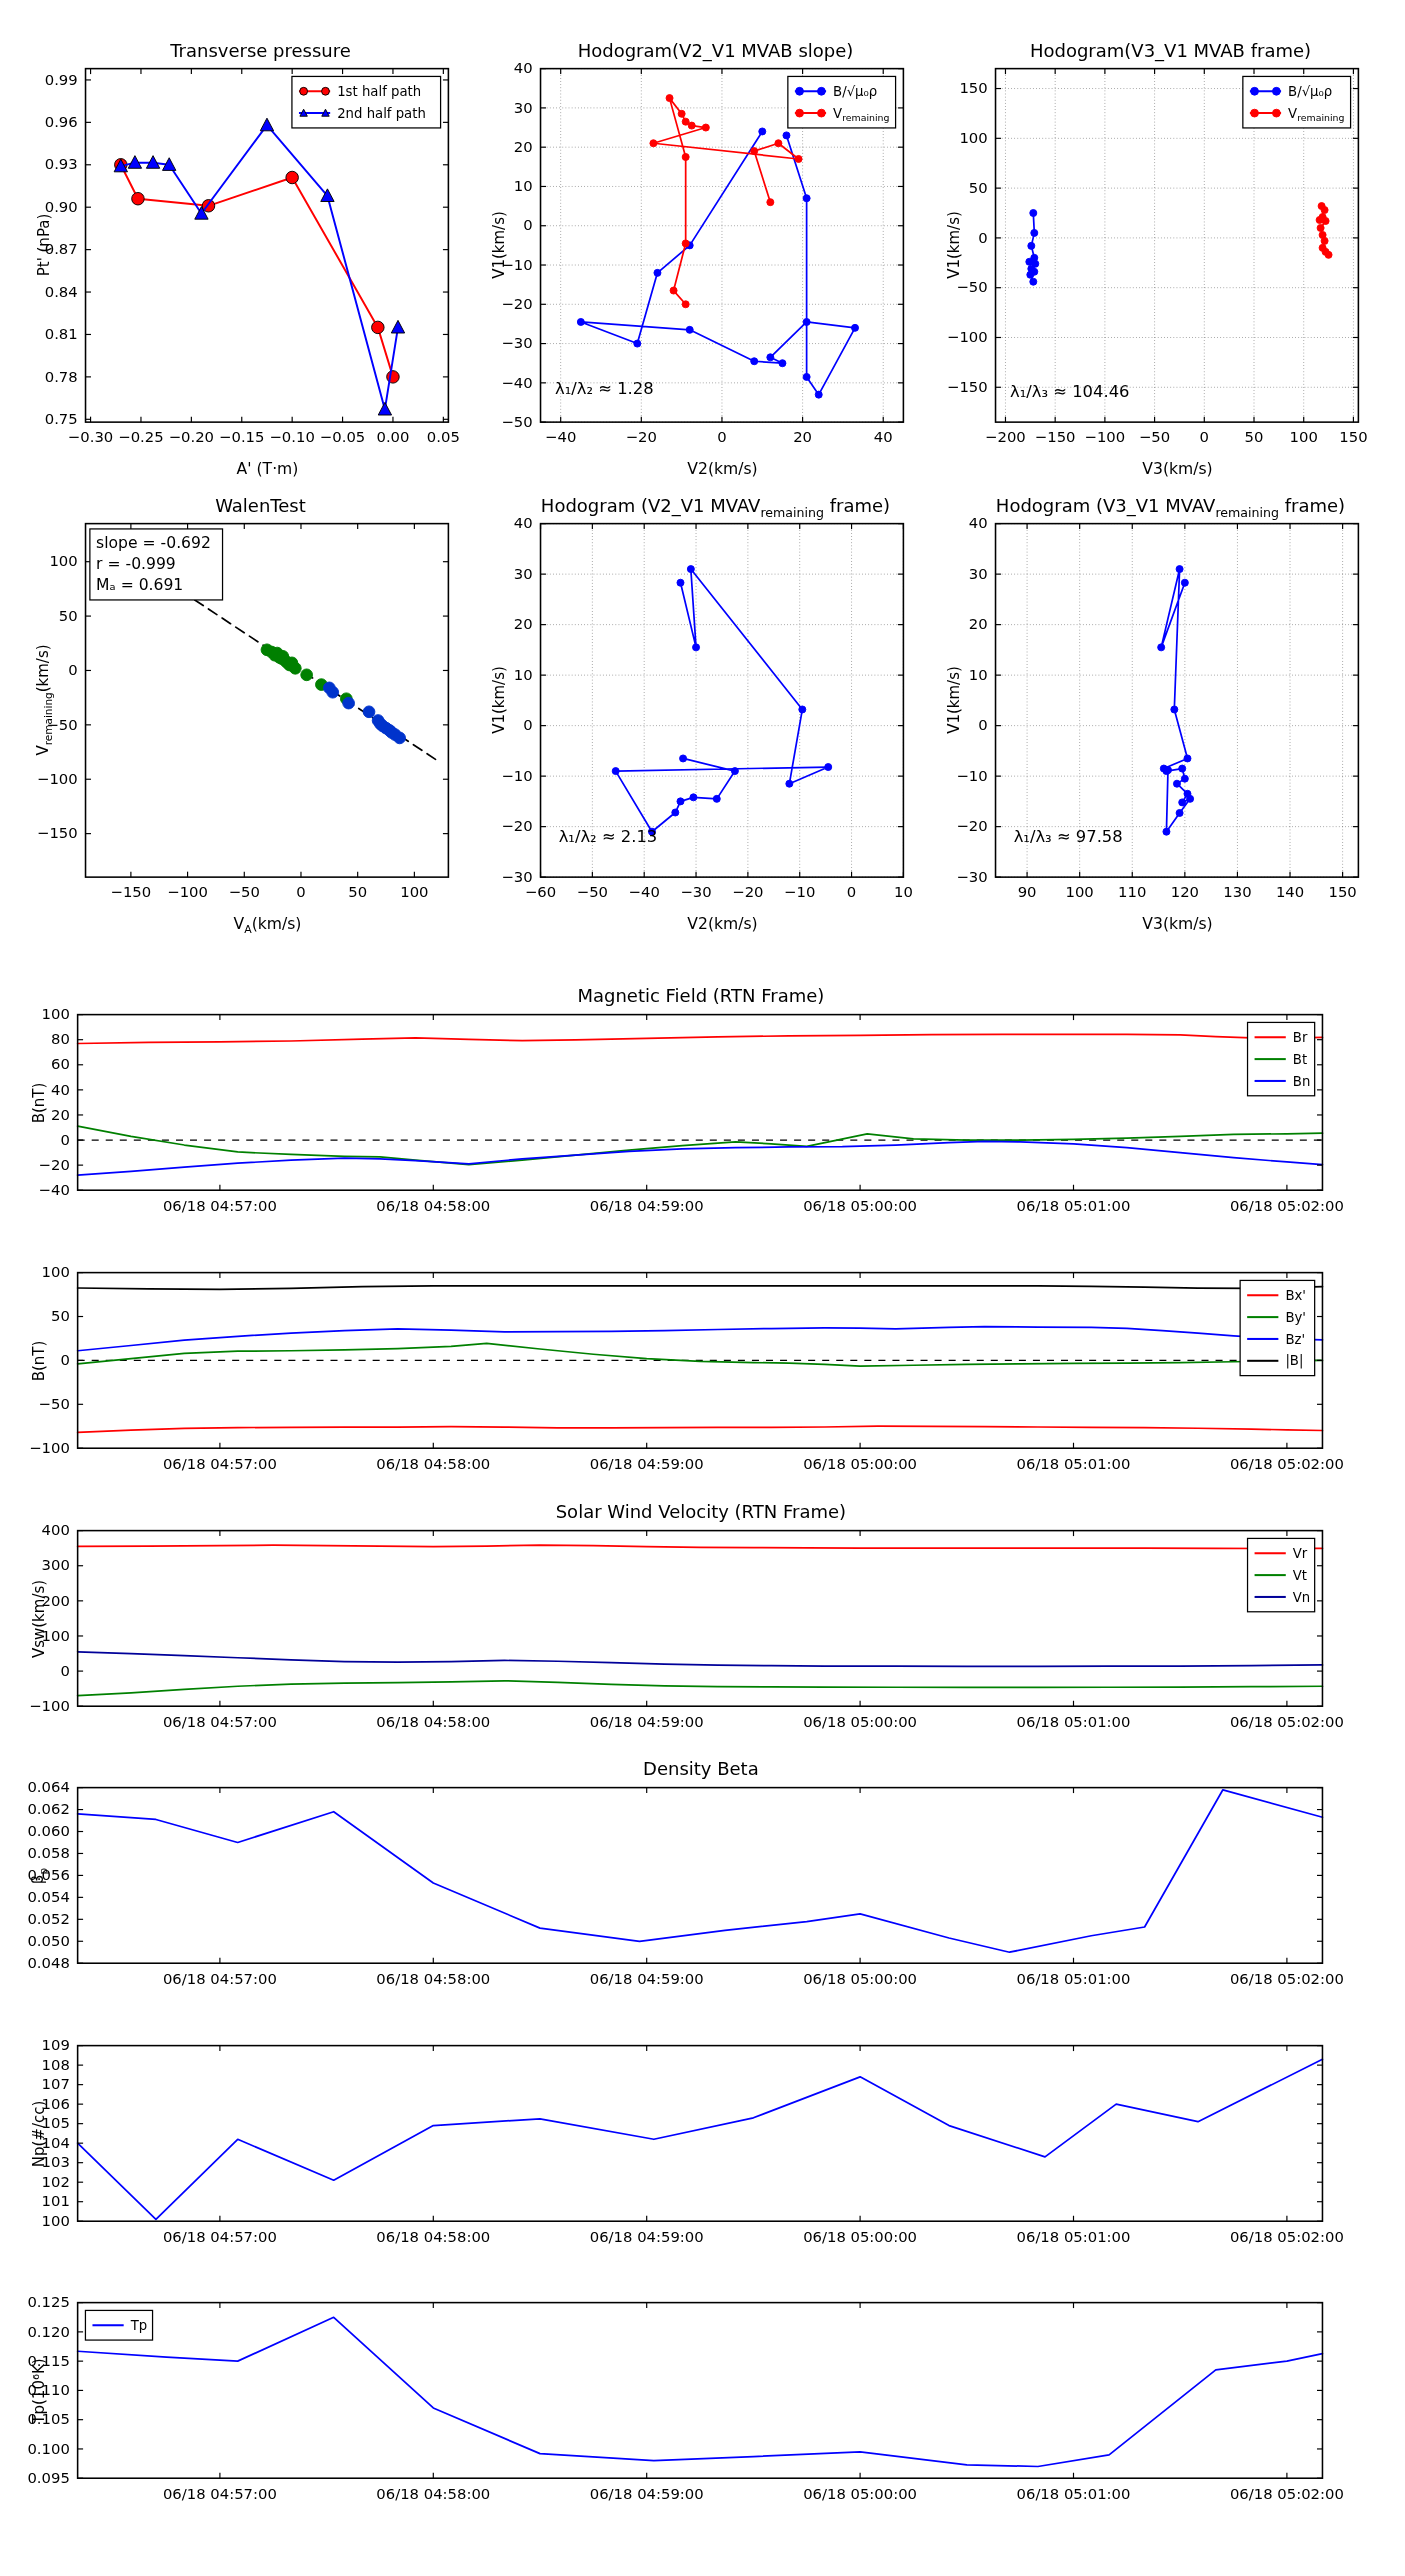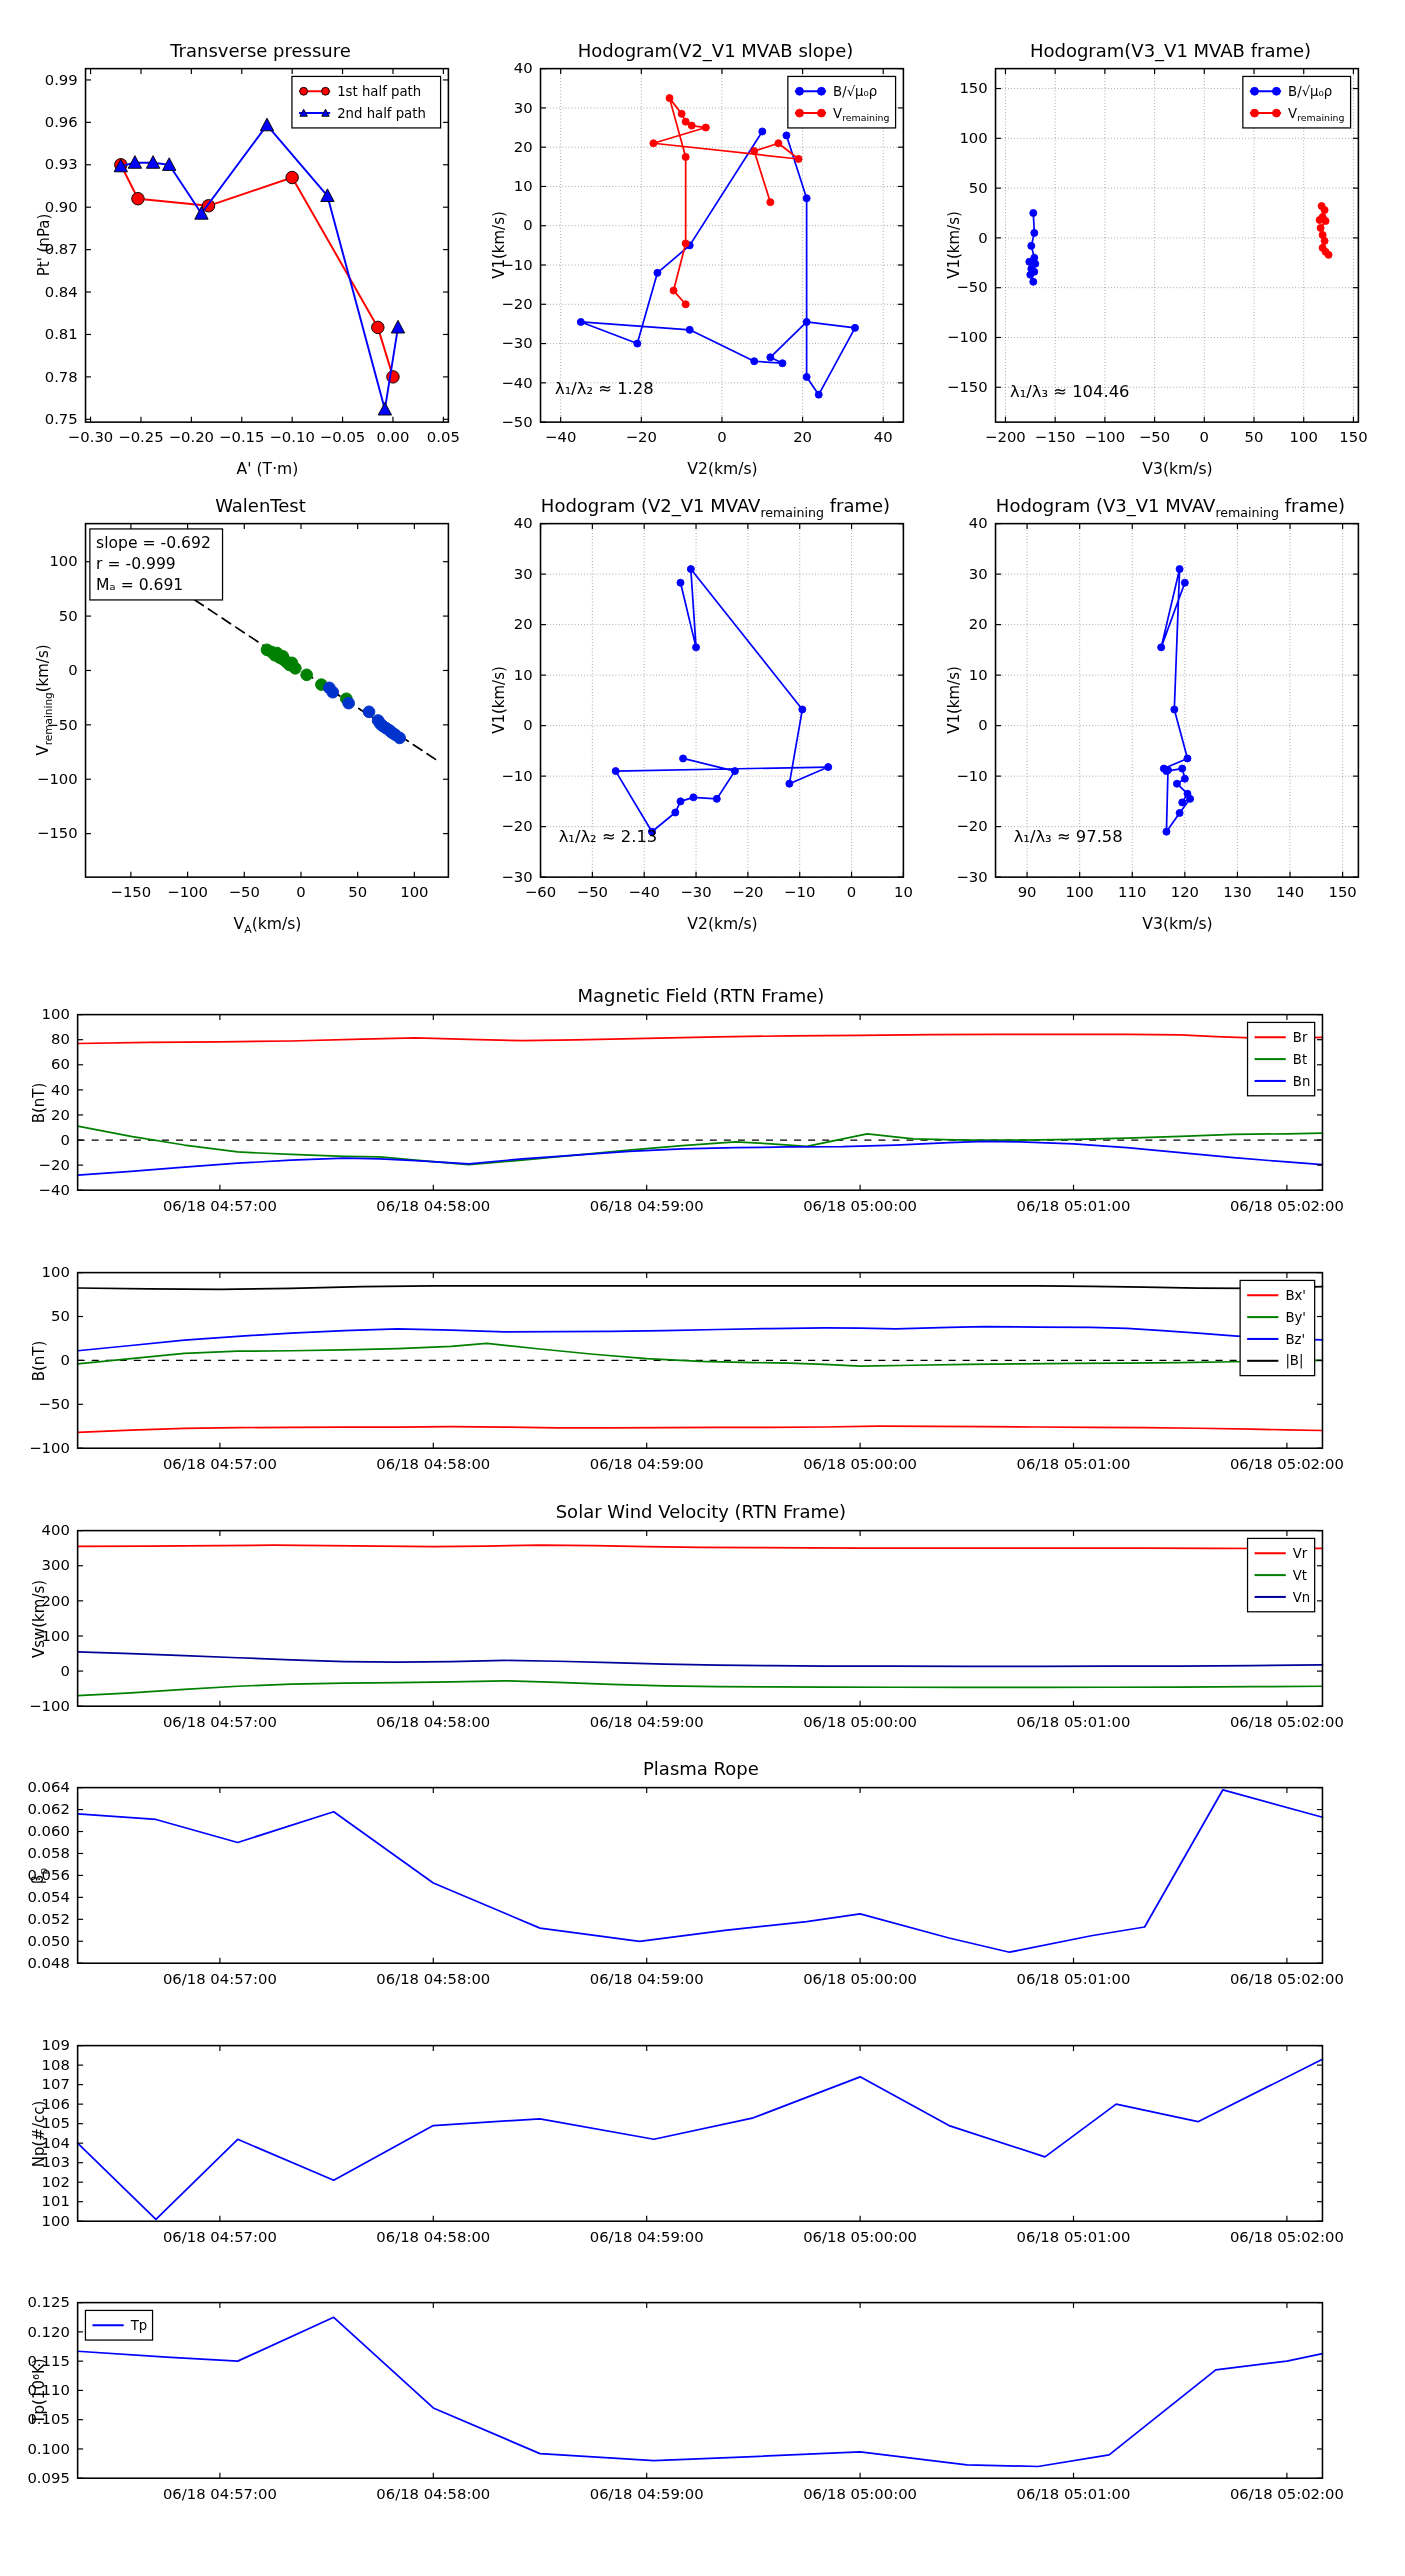--- a/index.html
+++ b/index.html
@@ -799,21 +799,21 @@
       <line x1="1665" y1="118.25000000000006" x2="1658" y2="118.25000000000006" stroke="#000" stroke-width="1.5"></line>
       <text x="60" y="124.25000000000006" text-anchor="end" font-size="19">0.060</text>
       <line x1="70" y1="90.12500000000003" x2="77" y2="90.12500000000003" stroke="#000" stroke-width="1.5"></line>
       <line x1="1665" y1="90.12500000000003" x2="1658" y2="90.12500000000003" stroke="#000" stroke-width="1.5"></line>
       <text x="60" y="96.12500000000003" text-anchor="end" font-size="19">0.062</text>
       <line x1="70" y1="62" x2="77" y2="62" stroke="#000" stroke-width="1.5"></line>
       <line x1="1665" y1="62" x2="1658" y2="62" stroke="#000" stroke-width="1.5"></line>
       <text x="60" y="68" text-anchor="end" font-size="19">0.064</text>
       <rect x="70" y="62" width="1595" height="225" fill="none" stroke="#000" stroke-width="2"></rect>
     </svg>
-  <div class="title">Plasma Rope</div>
+  <div class="title">Density Beta</div>
   <div class="ylab"><span>β</span><sub>p</sub></div>
 </div>
 
 <div class="fig panel" style="left:23.4px;top:1997px">
   <svg class="plot panel-svg" width="1358" height="258" viewBox="0 0 1740 330">
       <rect x="70" y="62" width="1595" height="225" fill="#ffffff"></rect>
       <polyline points="70.0,187.0 170.3,284.5 275.1,182.0 398.1,234.5 525.7,164.5 662.4,155.8 808.3,182.0 935.9,154.5 1072.6,102.0 1186.5,164.5 1309.5,204.5 1400.7,137.0 1505.5,159.5 1665.0,79.5" fill="none" stroke="#0000ff" stroke-width="2.2" stroke-dasharray="none" stroke-linejoin="round" stroke-linecap="round"></polyline>
       <line x1="252.28571428571428" y1="287" x2="252.28571428571428" y2="280" stroke="#000" stroke-width="1.5"></line>
       <line x1="252.28571428571428" y1="62" x2="252.28571428571428" y2="69" stroke="#000" stroke-width="1.5"></line>
       <text x="252.28571428571428" y="313" text-anchor="middle" font-size="19">06/18 04:57:00</text>

